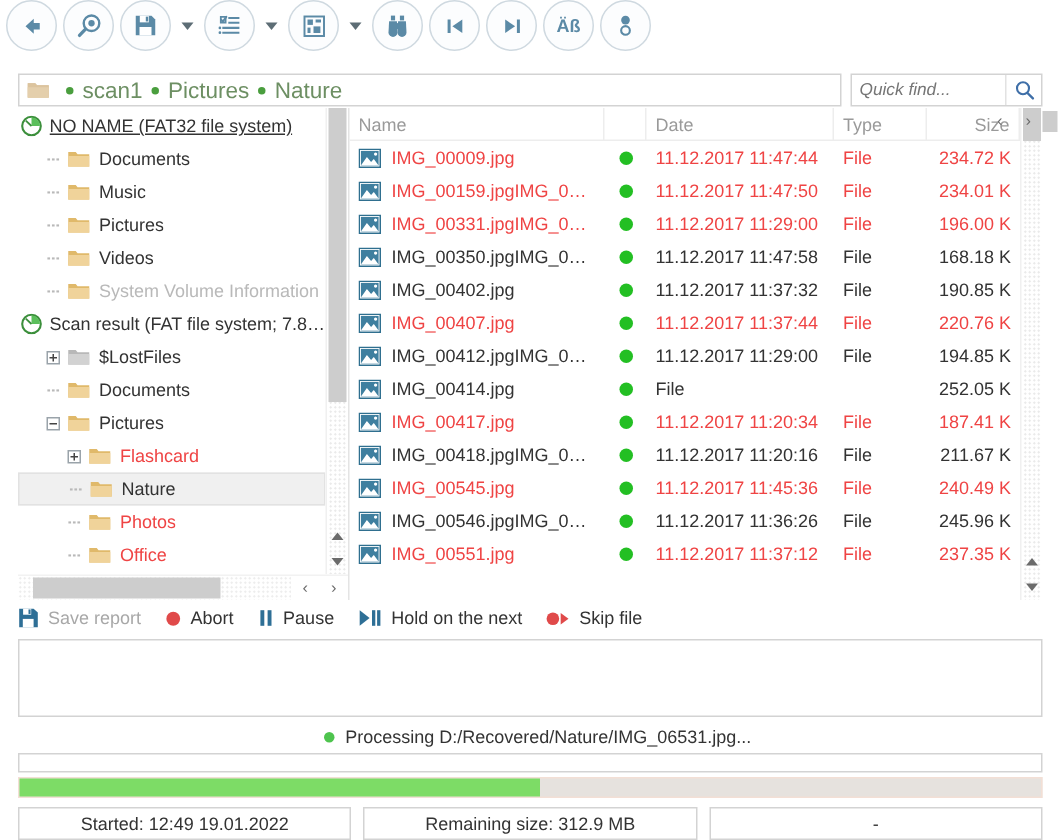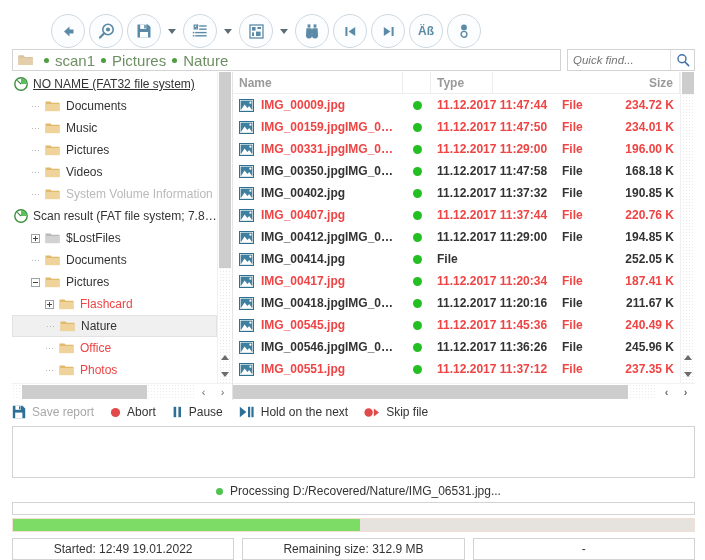--- a/index.html
+++ b/index.html
@@ -10,24 +10,23 @@
     font-size: 12px;
     color: #333333;
     overflow: hidden;
   }
   * { box-sizing: border-box; }
 
   
   .toolbar {
     height: 48px;
     display: flex;
-    align-items: flex-end;
+    align-items: flex-start;
     padding-left: 4px;
     background: #ffffff;
-    margin-left: 47px;
   }
   .tbtn {
     width: 34px; height: 34px;
     border-radius: 50%;
     border: 1px solid #cfd9e0;
     background: #fcfdfe;
     display: flex; align-items: center; justify-content: center;
     margin-right: 4px;
     cursor: pointer;
     flex: none;
@@ -204,24 +203,23 @@
   .hbar .harrow {
     position: absolute; top: 0; bottom: 0; width: 19px;
     display: flex; align-items: center; justify-content: center;
     cursor: pointer; font-size: 11px; color: #6b6b6b;
     font-family: "Liberation Sans", sans-serif;
   }
 
   
   .listpane {
     flex: 1 1 auto;
-    display: flex; flex-direction: column;
+    display: flex; flex-direction: row;
     border-left: 1px solid #e4e4e4;
     min-width: 0;
-    font-weight: bold;
   }
   .listbody { flex: 1 1 auto; display: flex; min-height: 0; }
   .listcols { flex: 1 1 auto; min-width: 0; overflow: hidden; }
   .lhead {
     height: 22px; display: flex; align-items: center;
     color: #9a9a9a; font-size: 12px;
     border-bottom: 1px solid #ededed;
   }
   .lhead .hc {
     height: 22px; display: flex; align-items: center;
@@ -563,31 +561,31 @@
             <span class="tlabel c-dark">Nature</span>
           </div>
           <div class="tnode" style="padding-left: 30px;">
             <span class="expander">
               <span class="dots"></span>
             </span>
             <svg class="tico-folder" viewBox="0 0 15 12">
               <path d="M0.5 1.4 h5 l1.2 1.4 h7.8 v8.2 h-14 z" fill="#e0b96a"></path>
               <path d="M0.5 4 h14 v7.2 h-14 z" fill="#f0d39a"></path>
             </svg>
+            <span class="tlabel c-rust">Photos</span>
+          </div>
+          <div class="tnode" style="padding-left: 30px;">
+            <span class="expander">
+              <span class="dots"></span>
+            </span>
+            <svg class="tico-folder" viewBox="0 0 15 12">
+              <path d="M0.5 1.4 h5 l1.2 1.4 h7.8 v8.2 h-14 z" fill="#e0b96a"></path>
+              <path d="M0.5 4 h14 v7.2 h-14 z" fill="#f0d39a"></path>
+            </svg>
             <span class="tlabel c-rust">Office</span>
-          </div>
-          <div class="tnode" style="padding-left: 30px;">
-            <span class="expander">
-              <span class="dots"></span>
-            </span>
-            <svg class="tico-folder" viewBox="0 0 15 12">
-              <path d="M0.5 1.4 h5 l1.2 1.4 h7.8 v8.2 h-14 z" fill="#e0b96a"></path>
-              <path d="M0.5 4 h14 v7.2 h-14 z" fill="#f0d39a"></path>
-            </svg>
-            <span class="tlabel c-rust">Photos</span>
           </div>
         </div>
       <div class="vbar">
         <div class="track-dots"></div>
         <div class="thumb" style="top:0; height:196px;"></div>
         <div class="arrow up" style="bottom:17px;">
             <i></i>
           </div>
         <div class="arrow down" style="bottom:0;">
             <i></i>
@@ -601,20 +599,21 @@
       <div class="harrow" style="right:0;">›</div>
     </div>
   </div>
 
   <div class="listpane">
     <div class="listbody">
       <div class="listcols">
         <div class="lhead">
           <div class="hc col-name">Name</div>
           <div class="hc col-flag"></div>
+          <div class="hc col-date">Date</div>
           <div class="hc col-type">Type</div>
           <div class="hc col-size">Size</div>
         </div>
         <div id="file-rows">
             <div class="lrow">
               <div class="cc col-name">
                 <svg class="img-ico" viewBox="0 0 15 13">
                   <rect x="0.5" y="0.5" width="14" height="12" fill="#ffffff" stroke="#2f6f8f" stroke-width="1"></rect>
                   <rect x="1.6" y="1.6" width="11.8" height="9.8" fill="#3f7f9f"></rect>
                   <path d="M1.6 11.4 L5.6 5.6 L8.4 9 L10.2 7 L13.4 11.4 Z" fill="#ffffff"></path>

